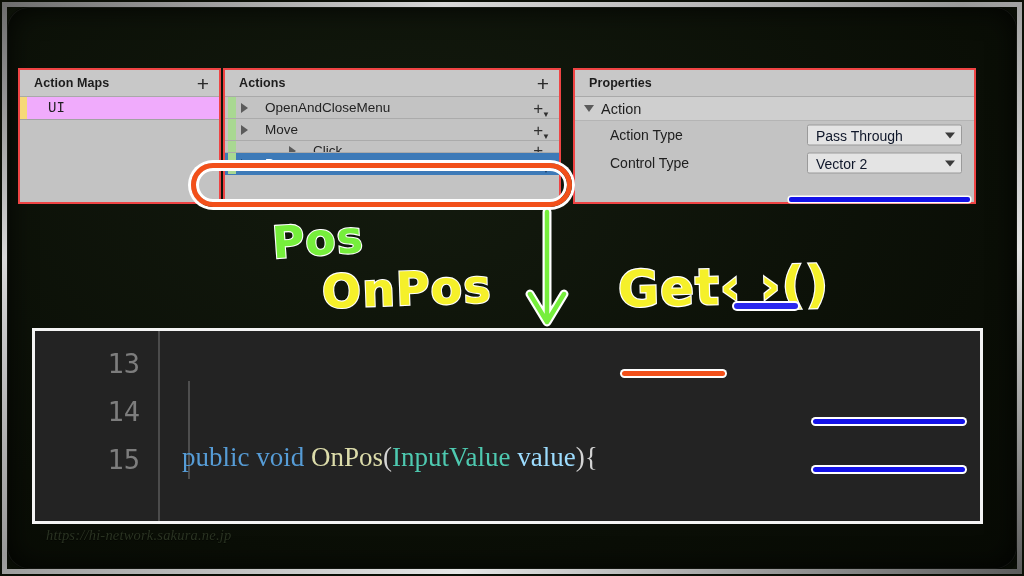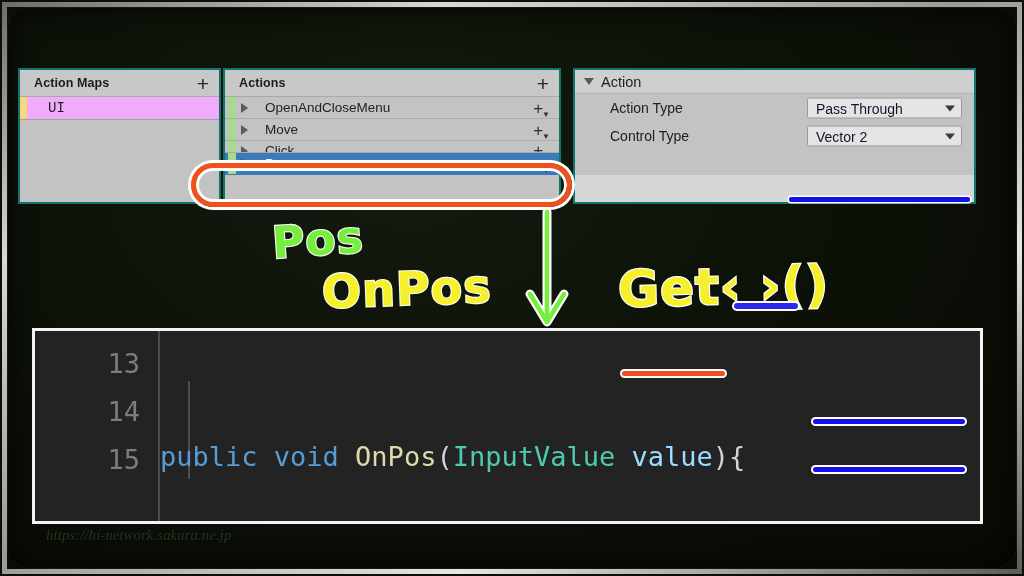--- a/index.html
+++ b/index.html
@@ -36,21 +36,21 @@
     position:absolute; inset:0;
     border-radius:22px;
     box-shadow: inset 0 0 0 1px rgba(255,255,255,.06);
     pointer-events:none;
   }
 
   
   .unity-wrap {
     position: absolute;
     background: #d6d6d6;
-    border: 2px solid #0f766e;
+    border: 2px solid #ef4444;
     overflow: hidden;
   }
 
   #action-maps-panel { left: 18px; top: 68px; width: 203px; height: 136px; }
   #actions-panel     { left: 223px; top: 68px; width: 338px; height: 136px; }
   #properties-panel  { left: 573px; top: 68px; width: 403px; height: 136px; }
 
   .panel-header {
     height: 27px;
     background: #c8c8c8;
@@ -135,21 +135,21 @@
     color: #2f2f2f;
   }
   .act-row .plus .caret { font-size: 8px; position: relative; top: 3px; left: -1px; }
 
   .act-row.selected { background: #3d7ab8; border-bottom-color:#3d7ab8; }
   .act-row.selected .tri { border-left-color: #16365c; }
   .act-row.selected .label { color: #ffffff; }
   .act-row.selected .plus { color: #19385d; }
 
   
-  .act-row.clipped { height: 12px; overflow: hidden; }
+  .act-row.clipped { height: 12px; overflow: hidden; padding-left: 48px; }
   .act-row.clipped .tri { border-top-width:5px; border-bottom-width:5px; position:relative; top:4px;}
   .act-row.clipped .label { position: relative; top: 4px; }
   .act-row.clipped .plus { top: 9px; }
 
   
   .prop-foldout {
     height: 24px;
     background: #cfcfcf;
     border-bottom: 1px solid #b4b4b4;
     display: flex;
@@ -248,20 +248,22 @@
     padding-top: 9px;
     position: relative;
     font-family: "DejaVu Sans Mono", monospace;
     font-size: 27px;
     white-space: pre;
   }
   #code-lines .cline {
     height: 48px;
     line-height: 48px;
     position: relative;
+    padding-left: 22px;
+    font-family: Liberation Serif, serif;
   }
   
   #indent-guide {
     position: absolute;
     left: 28px; top: 50px;
     width: 2px; height: 98px;
     background: #4e4e4e;
   }
 
   .kw   { color: #569cd6; }
@@ -399,20 +401,23 @@
         <span class="accent"></span>
         <span class="tri"></span>
         <span class="label">Pos</span>
         <span class="plus"><span>+</span><span class="caret">▼</span></span>
       </div>
 
     </div>
   </div>
 
   <div class="unity-wrap" id="properties-panel">
+    <div class="panel-header">
+      <span class="title">Properties</span>
+    </div>
     <div class="panel-body">
       <div class="prop-foldout">
         <span class="tri-down"></span>
         <span class="label">Action</span>
       </div>
 
       <div class="prop-row">
         <span class="pname">Action Type</span>
         <span class="dropdown">
           <span class="dval">Pass Through</span>

